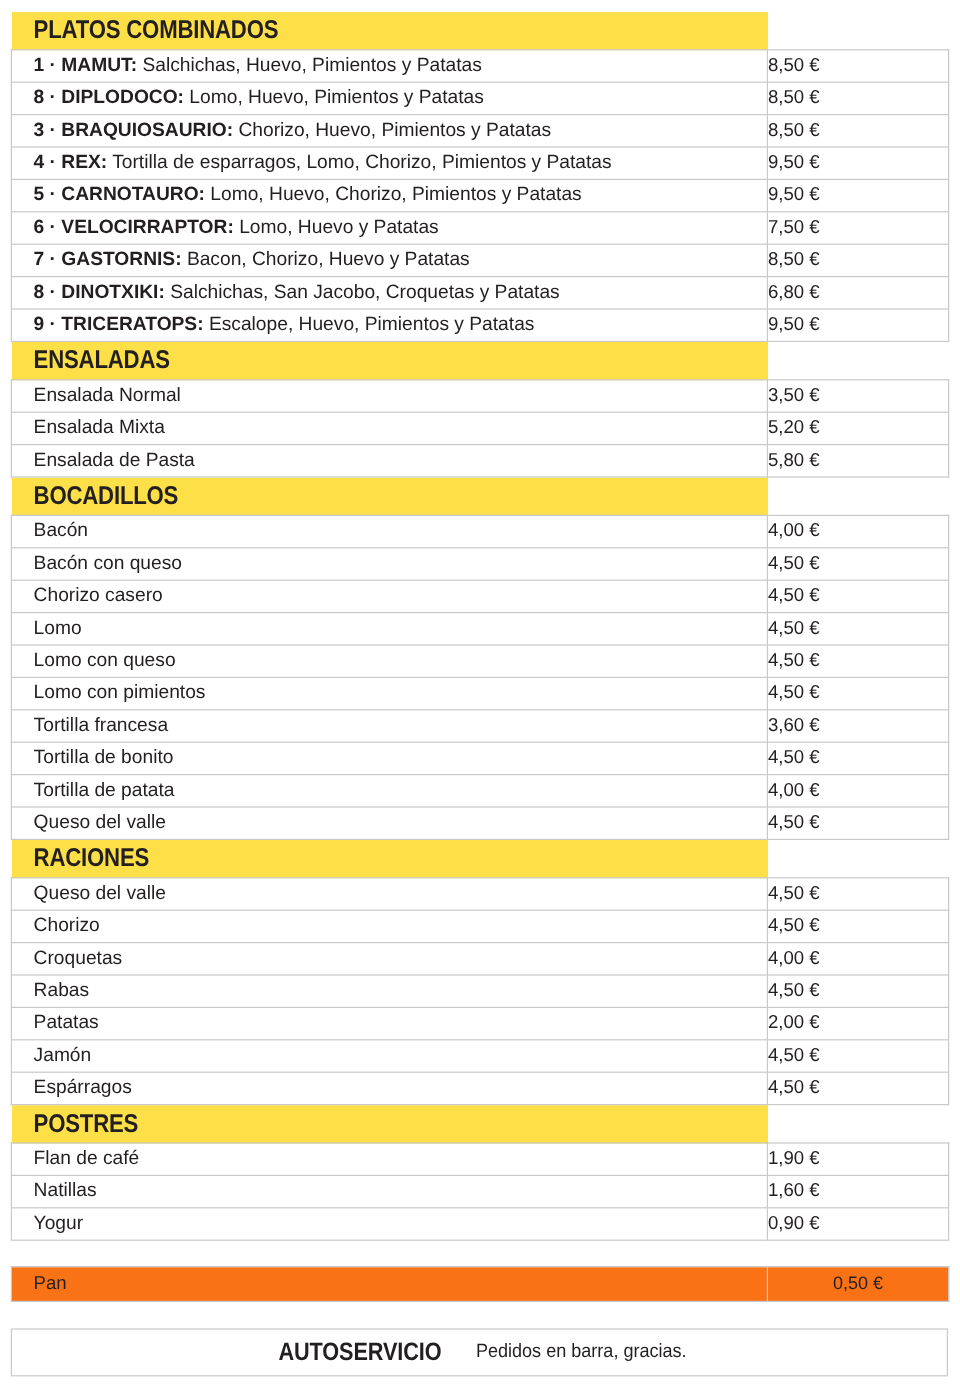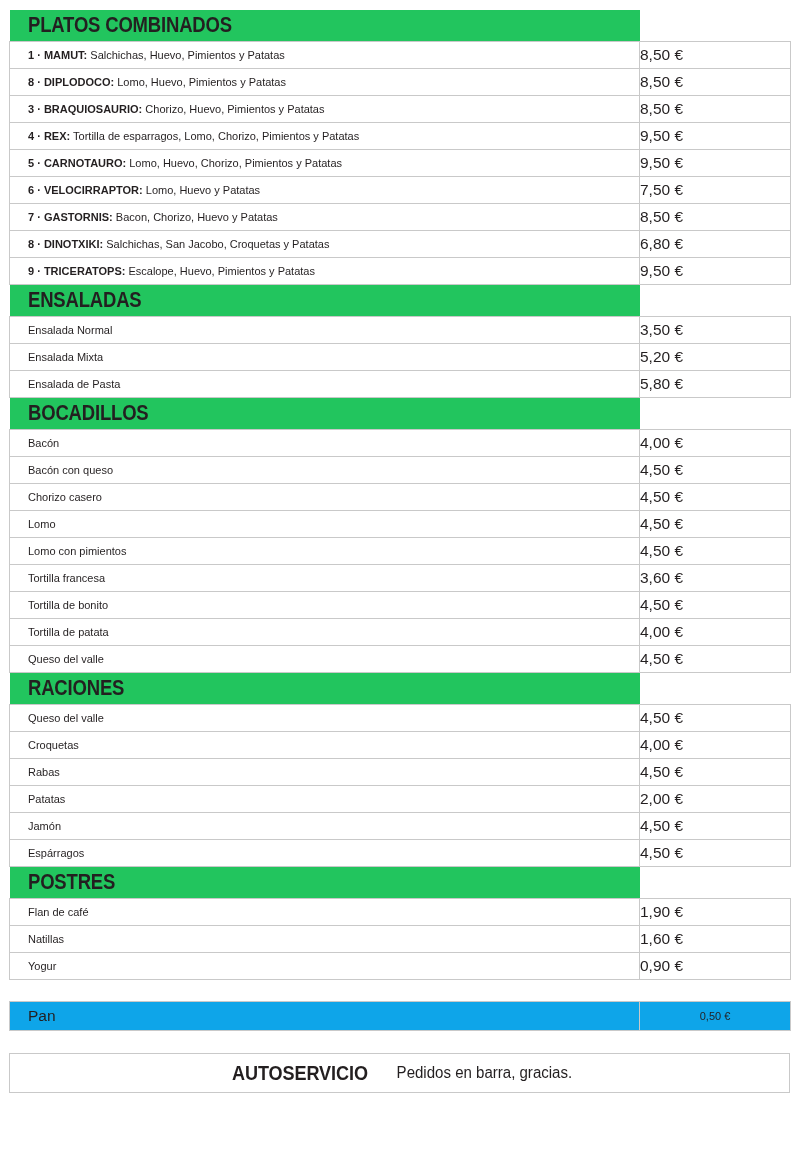--- a/index.html
+++ b/index.html
@@ -28,21 +28,21 @@
     width: 781px;
     border-collapse: collapse;
     table-layout: fixed;
   }
 
   .menu-table col.c-name { width: 630px; }
   .menu-table col.c-price { width: 151px; }
 
   
   tr.section-row > td {
-    background: #22c55e;
+    background: #fde047;
     border: none;
     padding: 0;
   }
   tr.section-row td.sec-title {
     height: 31px;
     vertical-align: middle;
     padding: 0 0 0 18px;
     font-weight: bold;
     font-size: 21.5px;
     letter-spacing: -0.2px;
@@ -64,21 +64,21 @@
   
   tr.item-row td {
     height: 26px;
     border: 1px solid #c9c9c9;
     padding: 0;
     vertical-align: middle;
     background: #ffffff;
   }
   tr.item-row td.cell-name {
     padding: 0 6px 0 18px;
-    font-size: 11px;
+    font-size: 16px;
     line-height: 24px;
     white-space: nowrap;
     overflow: hidden;
   }
   tr.item-row td.cell-price {
     text-align: left;
     font-size: 15.5px;
     line-height: 24px;
     white-space: nowrap;
   }
@@ -93,31 +93,31 @@
     border-collapse: collapse;
     table-layout: fixed;
   }
   .extra-block col.c-name { width: 630px; }
   .extra-block col.c-price { width: 151px; }
   .extra-block td {
     height: 28px;
     border: 1px solid #c9c9c9;
     padding: 0;
     vertical-align: middle;
-    background: #0ea5e9;
+    background: #f97316;
   }
   .extra-block td.cell-name {
     padding: 0 6px 0 18px;
     font-size: 15.5px;
     line-height: 26px;
     white-space: nowrap;
   }
   .extra-block td.cell-price {
     text-align: center;
-    font-size: 11px;
+    font-size: 15px;
     line-height: 26px;
     white-space: nowrap;
   }
 
   
   .footer-notice {
     margin-top: 22px;
     width: 781px;
     box-sizing: border-box;
     height: 40px;
@@ -224,20 +224,24 @@
         </tr>
         <tr class="item-row">
           <td class="cell-name"><span class="item-desc">Chorizo casero</span></td>
           <td class="cell-price">4,50 €</td>
         </tr>
         <tr class="item-row">
           <td class="cell-name"><span class="item-desc">Lomo</span></td>
           <td class="cell-price">4,50 €</td>
         </tr>
         <tr class="item-row">
+          <td class="cell-name"><span class="item-desc">Lomo con queso</span></td>
+          <td class="cell-price">4,50 €</td>
+        </tr>
+        <tr class="item-row">
           <td class="cell-name"><span class="item-desc">Lomo con pimientos</span></td>
           <td class="cell-price">4,50 €</td>
         </tr>
         <tr class="item-row">
           <td class="cell-name"><span class="item-desc">Tortilla francesa</span></td>
           <td class="cell-price">3,60 €</td>
         </tr>
         <tr class="item-row">
           <td class="cell-name"><span class="item-desc">Tortilla de bonito</span></td>
           <td class="cell-price">4,50 €</td>
@@ -249,20 +253,24 @@
         <tr class="item-row">
           <td class="cell-name"><span class="item-desc">Queso del valle</span></td>
           <td class="cell-price">4,50 €</td>
         </tr>
         <tr class="section-row">
           <td class="sec-title"><span class="sec-label">RACIONES</span></td>
           <td class="sec-blank"></td>
         </tr>
         <tr class="item-row">
           <td class="cell-name"><span class="item-desc">Queso del valle</span></td>
+          <td class="cell-price">4,50 €</td>
+        </tr>
+        <tr class="item-row">
+          <td class="cell-name"><span class="item-desc">Chorizo</span></td>
           <td class="cell-price">4,50 €</td>
         </tr>
         <tr class="item-row">
           <td class="cell-name"><span class="item-desc">Croquetas</span></td>
           <td class="cell-price">4,00 €</td>
         </tr>
         <tr class="item-row">
           <td class="cell-name"><span class="item-desc">Rabas</span></td>
           <td class="cell-price">4,50 €</td>
         </tr>

